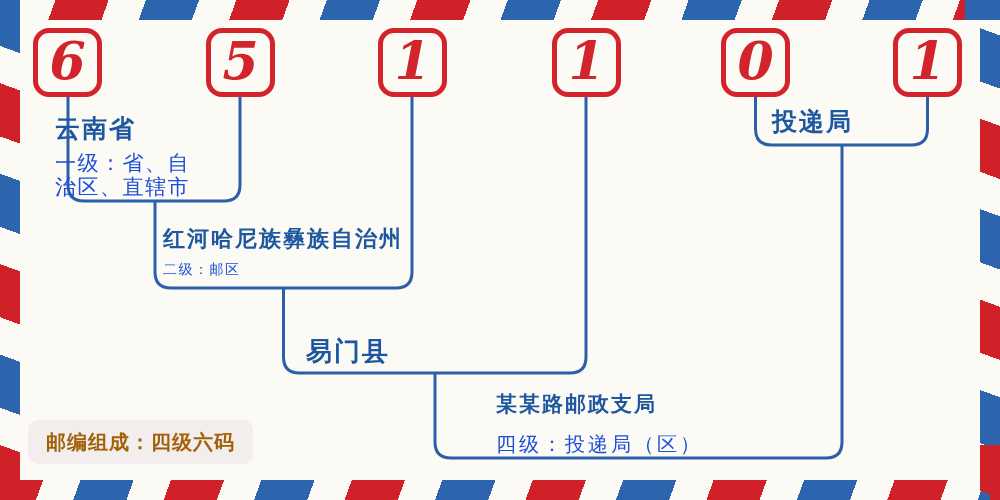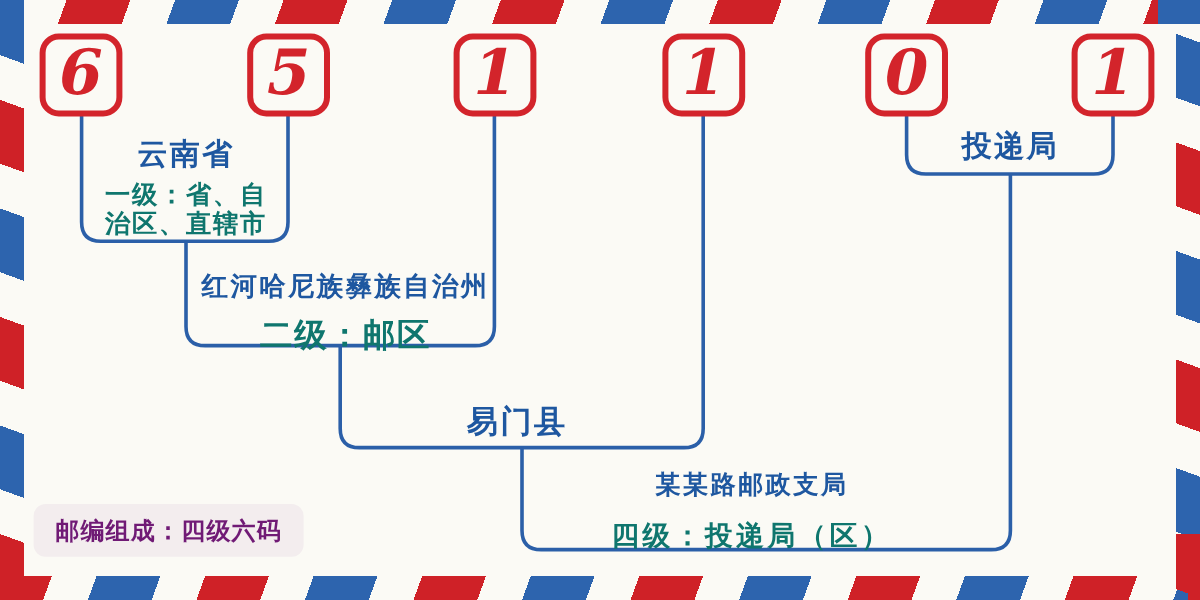--- a/index.html
+++ b/index.html
@@ -60,54 +60,54 @@
   .digit {
     font-family: "DejaVu Serif", serif;
     font-style: italic; font-weight: bold;
     font-size: 52px; line-height: 1;
     color: #d3242b;
     transform: translateY(-2px);
   }
   .db1 { left: 33px; }  .db2 { left: 206px; } .db3 { left: 378px; }
   .db4 { left: 552px; } .db5 { left: 721px; } .db6 { left: 893px; }
   
-  .label-group { position: absolute; text-align: center; z-index: 3; }
+  .label-group { position: absolute; text-align: left; z-index: 3; }
   .lg-name {
     color: #1e57a0; font-weight: bold;
     letter-spacing: 2px; white-space: nowrap;
   }
   .lg-desc {
-    color: #0f766e; font-weight: bold;
+    color: #1d4ed8; font-weight: normal;
     letter-spacing: 1.5px; white-space: nowrap;
   }
   .g1 { left: 55px;  top: 112px; width: 200px; }
   .g1 .lg-name { font-size: 25px; margin-bottom: 6px; }
   .g1 .lg-desc { font-size: 21px; line-height: 24px; }
   .g2 { left: 163px; top: 224px; width: 250px; }
   .g2 .lg-name { font-size: 22px; margin-bottom: 7px; }
-  .g2 .lg-desc { font-size: 27px; }
+  .g2 .lg-desc { font-size: 14px; }
   .g3 { left: 306px; top: 307px; width: 250px; margin-top: 27px; }
   .g3 .lg-name { font-size: 26px; margin-bottom: 6px; }
   .g3 .lg-desc { font-size: 22px; }
   .g4 { left: 496px; top: 390px; width: 261px; }
   .g4 .lg-name { font-size: 21px; margin-bottom: 13px; }
-  .g4 .lg-desc { font-size: 23px; letter-spacing: 3px; }
+  .g4 .lg-desc { font-size: 20px; letter-spacing: 3px; }
   .g5 { left: 772px; top: 105px; width: 140px; }
   .g5 .lg-name { font-size: 25px; }
   
   .badge {
     position: absolute; left: 28px; top: 420px;
     width: 225px; height: 44px;
     background: #f3edee;
     border-radius: 10px;
     display: flex; align-items: center; justify-content: center;
     z-index: 3;
   }
   .badge-text {
-    color: #701a75; font-weight: bold;
+    color: #a16207; font-weight: bold;
     font-size: 20px; letter-spacing: 1px; white-space: nowrap;
   }
 </style>
 </head>
 <body>
 
 <div class="canvas">
 
   <div class="border-strip border-top"></div>
   <div class="border-strip border-bottom"></div>

